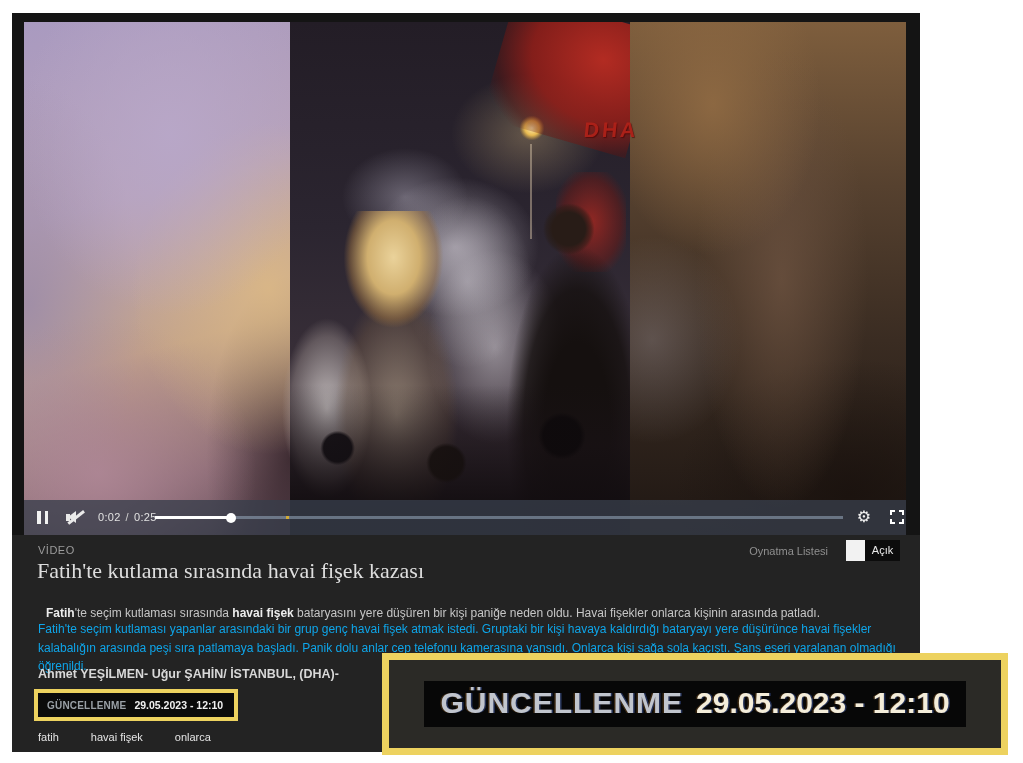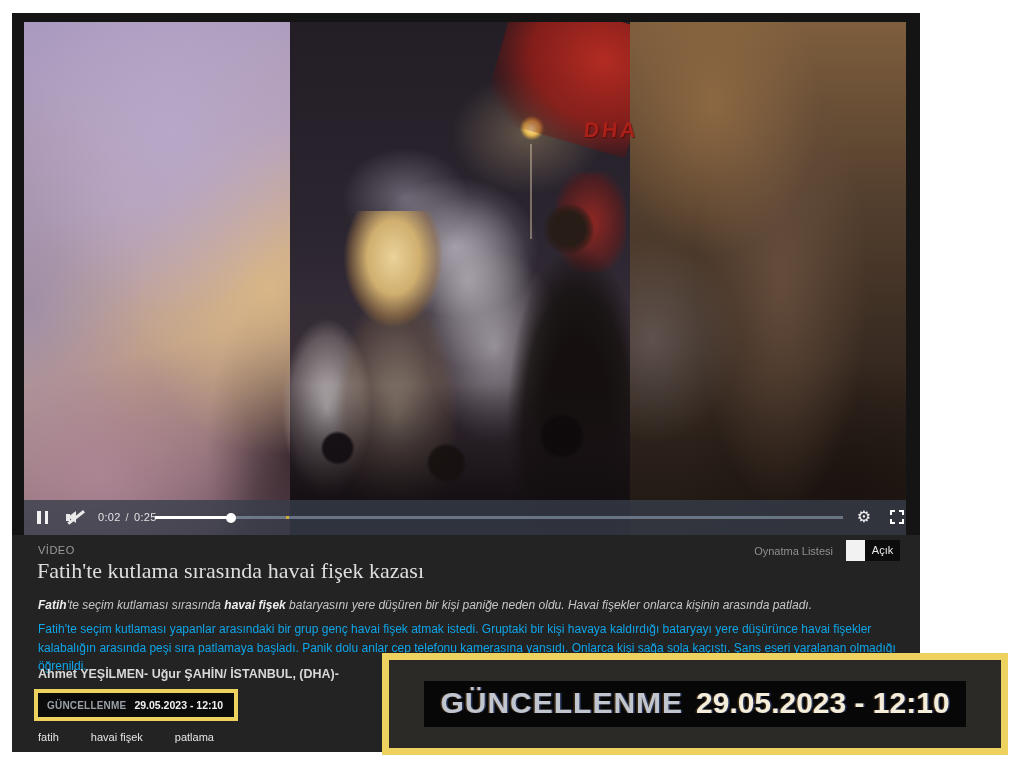--- a/index.html
+++ b/index.html
@@ -89,21 +89,21 @@
       linear-gradient(#fff,#fff),linear-gradient(#fff,#fff),
       linear-gradient(#fff,#fff),linear-gradient(#fff,#fff),
       linear-gradient(#fff,#fff),linear-gradient(#fff,#fff);
     background-size:5px 2px,2px 5px,5px 2px,2px 5px,5px 2px,2px 5px,5px 2px,2px 5px;
     background-position:left top,left top,right top,right top,left bottom,left bottom,right bottom,right bottom;}
 
   
   .article{position:absolute;left:0;top:522px;width:908px;height:217px;background:#232323;}
   .section-label{position:absolute;left:26px;top:9px;font-size:11px;color:#9c9c9c;letter-spacing:0.5px;}
   .playlist{position:absolute;right:20px;top:5px;display:flex;align-items:center;}
-  .playlist-label{font-size:11px;color:#8f8f8f;margin-right:13px;}
+  .playlist-label{font-size:11px;color:#8f8f8f;margin-right:18px;}
   .playlist-toggle{display:flex;width:54px;height:21px;background:#0c0c0c;cursor:pointer;}
   .toggle-knob{width:19px;height:21px;background:#f2f2f2;}
   .toggle-state{flex:1;text-align:center;line-height:21px;font-size:11px;color:#eaeaea;}
   .title{position:absolute;left:25px;top:23px;font-family:"Liberation Serif", serif;font-size:22px;font-weight:400;color:#dedede;}
   .lead{position:absolute;left:26px;top:61px;width:860px;font-size:12px;line-height:18px;color:#c6c6c6;}
   .lead b{color:#ededed;}
   .body-text{position:absolute;left:26px;top:85px;width:862px;font-size:12px;line-height:18.5px;color:#0ea5e9;}
   .byline{position:absolute;left:26px;top:132px;font-size:12.5px;font-weight:bold;color:#d8d8d8;}
   .badge{position:absolute;left:22px;top:154px;border:4px solid #edd25f;background:#edd25f;display:inline-block;}
   .badge-inner{background:#0b0b0b;padding:6px 11px 6px 9px;display:flex;align-items:center;gap:8px;white-space:nowrap;}
@@ -173,39 +173,39 @@
     <div class="playlist">
       <span class="playlist-label">Oynatma Listesi</span>
       <span class="playlist-toggle">
         <span class="toggle-knob"></span>
         <span class="toggle-state">Açık</span>
       </span>
     </div>
 
     <h1 class="title" style="margin:0;">Fatih'te kutlama sırasında havai fişek kazası</h1>
 
-    <p class="lead" style="margin:0;font-style:italic;">
+    <p class="lead" style="margin:8px;">
       <b>Fatih</b><span>'te seçim kutlaması sırasında </span><b>havai fişek</b><span> bataryasını yere düşüren bir kişi paniğe neden oldu. Havai fişekler onlarca kişinin arasında patladı.</span>
     </p>
 
     <p class="body-text" style="margin:0;">Fatih'te seçim kutlaması yapanlar arasındaki bir grup genç havai fişek atmak istedi. Gruptaki bir kişi havaya kaldırdığı bataryayı yere düşürünce havai fişekler kalabalığın arasında peşi sıra patlamaya başladı. Panik dolu anlar cep telefonu kamerasına yansıdı. Onlarca kişi sağa sola kaçıştı. Şans eseri yaralanan olmadığı öğrenildi.</p>
 
     <div class="byline">Ahmet YEŞİLMEN- Uğur ŞAHİN/ İSTANBUL, (DHA)-</div>
 
     <div class="badge">
       <div class="badge-inner">
         <span class="badge-label">GÜNCELLENME</span>
         <span class="badge-value">29.05.2023 - 12:10</span>
       </div>
     </div>
 
     <div class="tags">
       <span>fatih</span>
       <span>havai fişek</span>
-      <span>patlama</span>
+      <span>onlarca</span>
     </div>
   </div>
 </div>
 
 <div class="callout">
   <div class="callout-inner">
     <span class="callout-label">GÜNCELLENME</span><span class="callout-value">29.05.2023 - 12:10</span>
   </div>
 </div>
 

